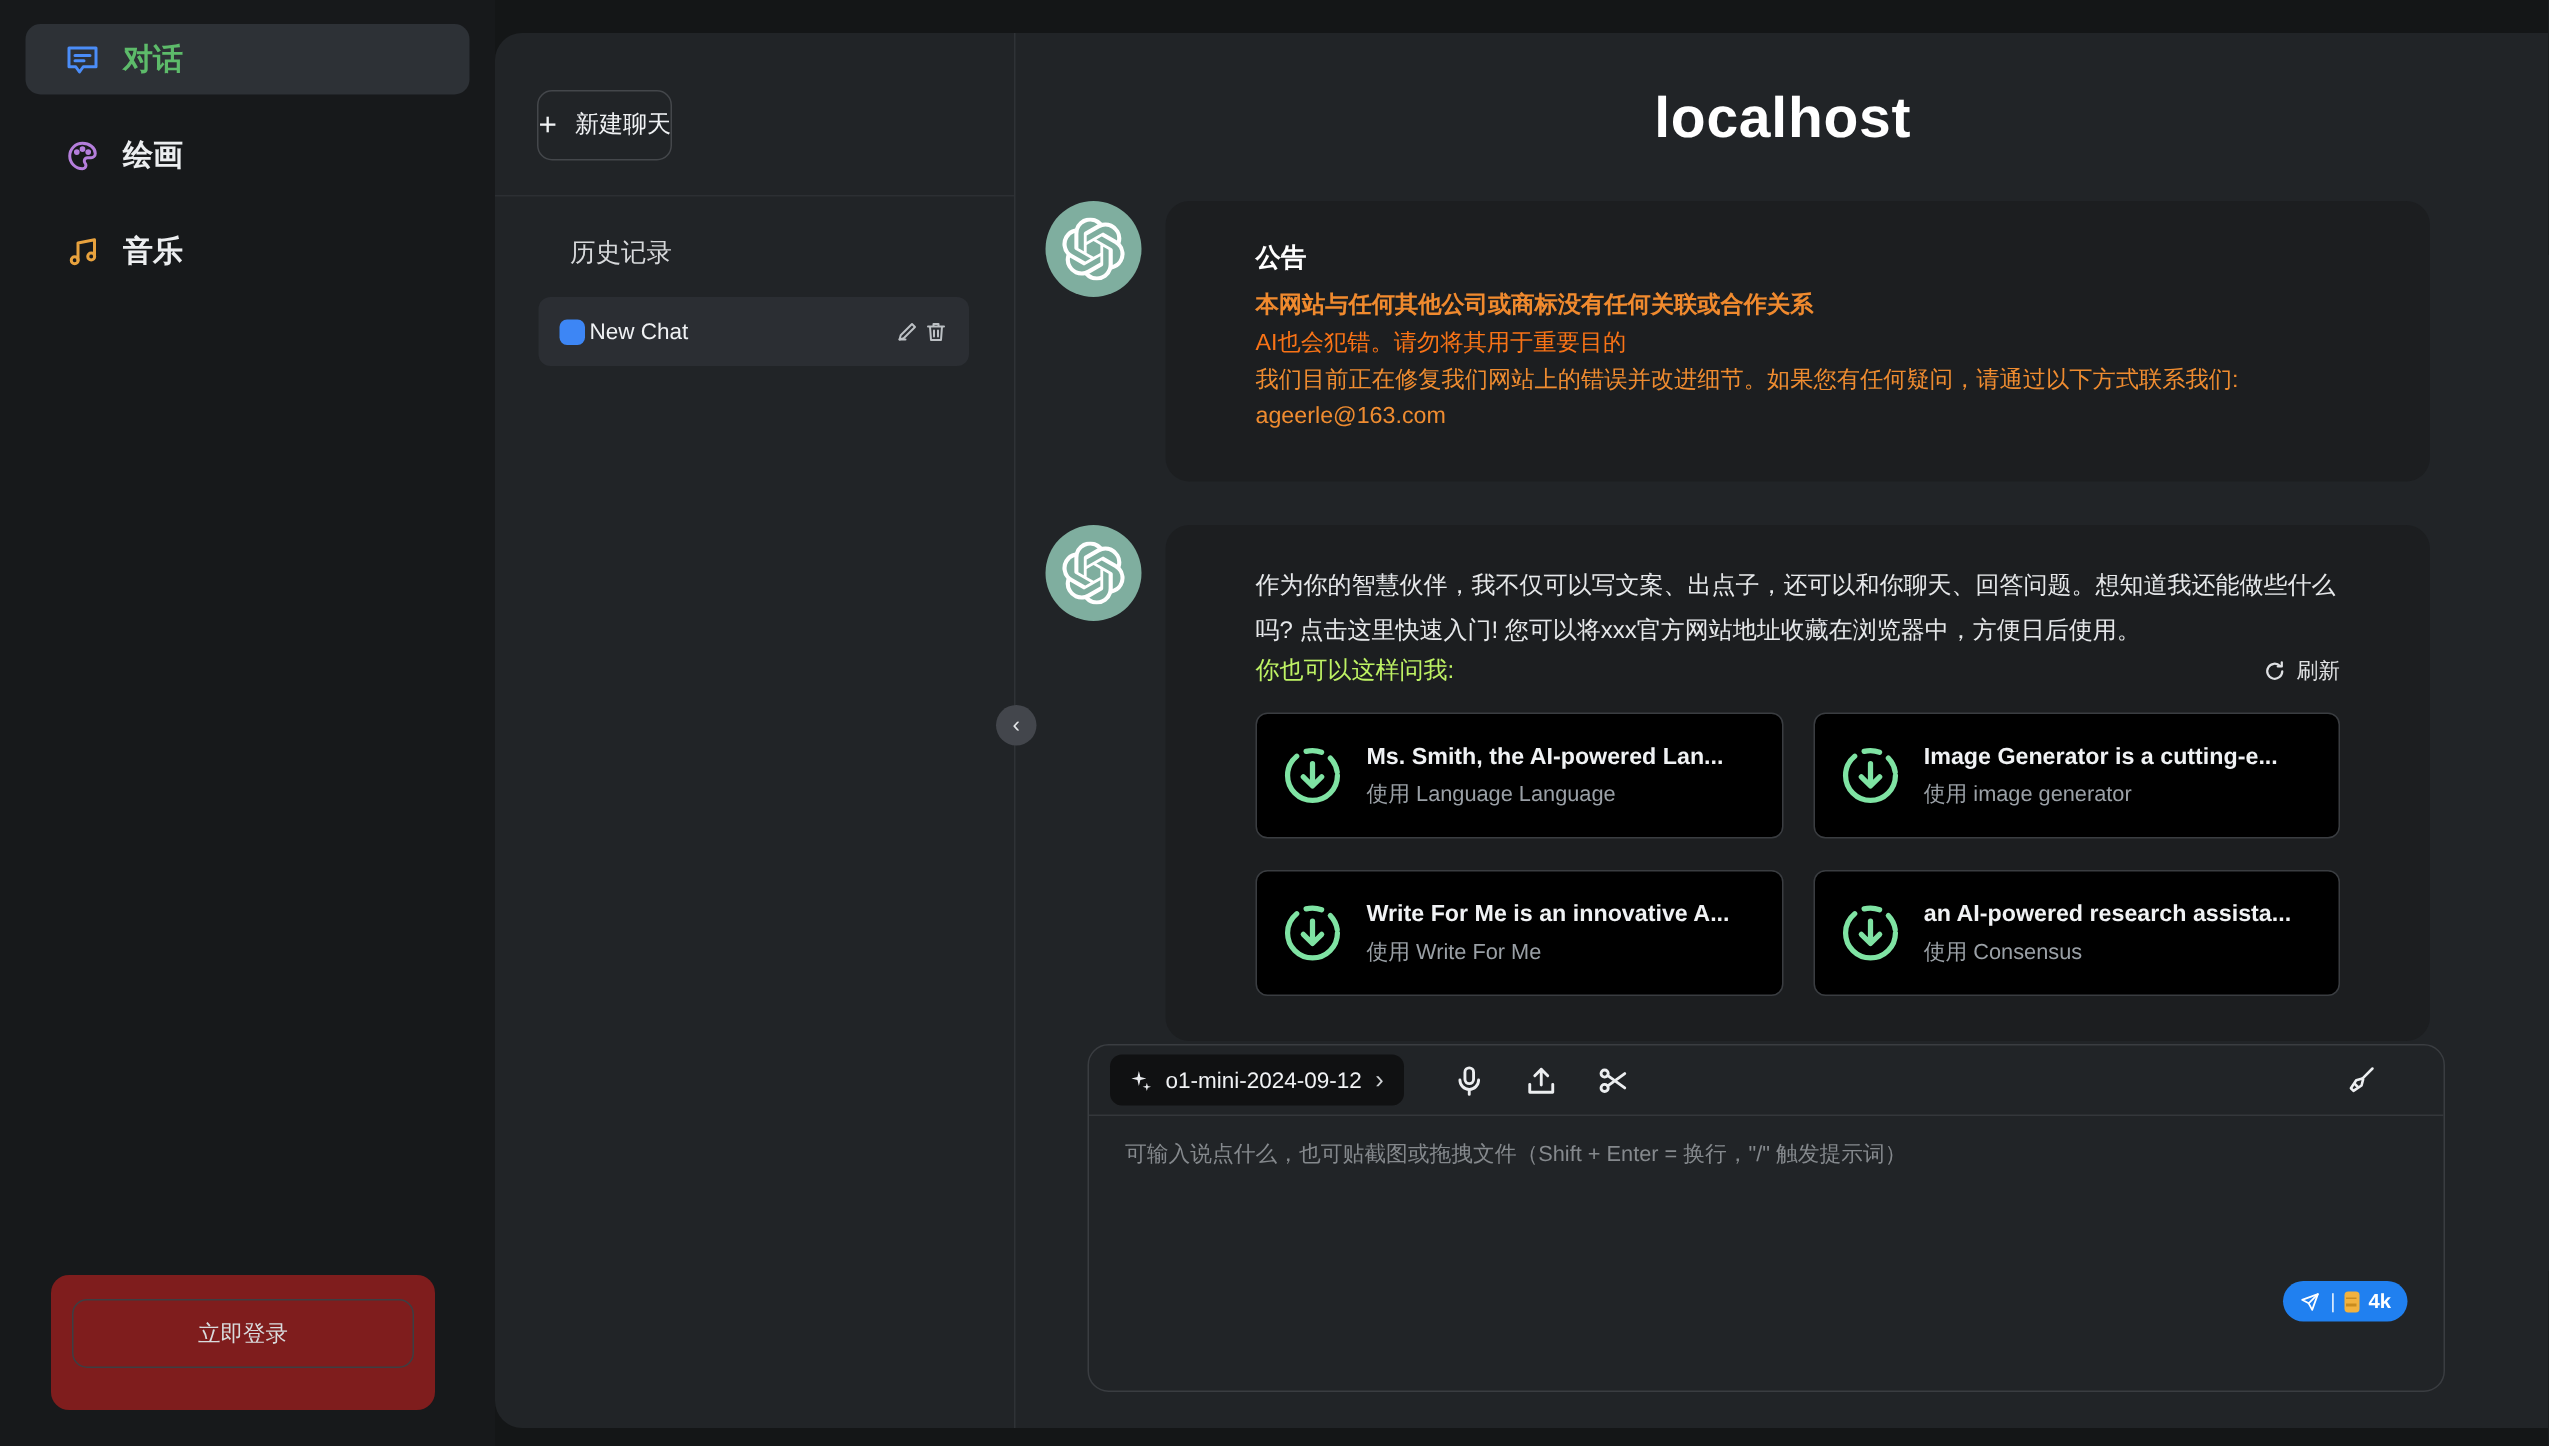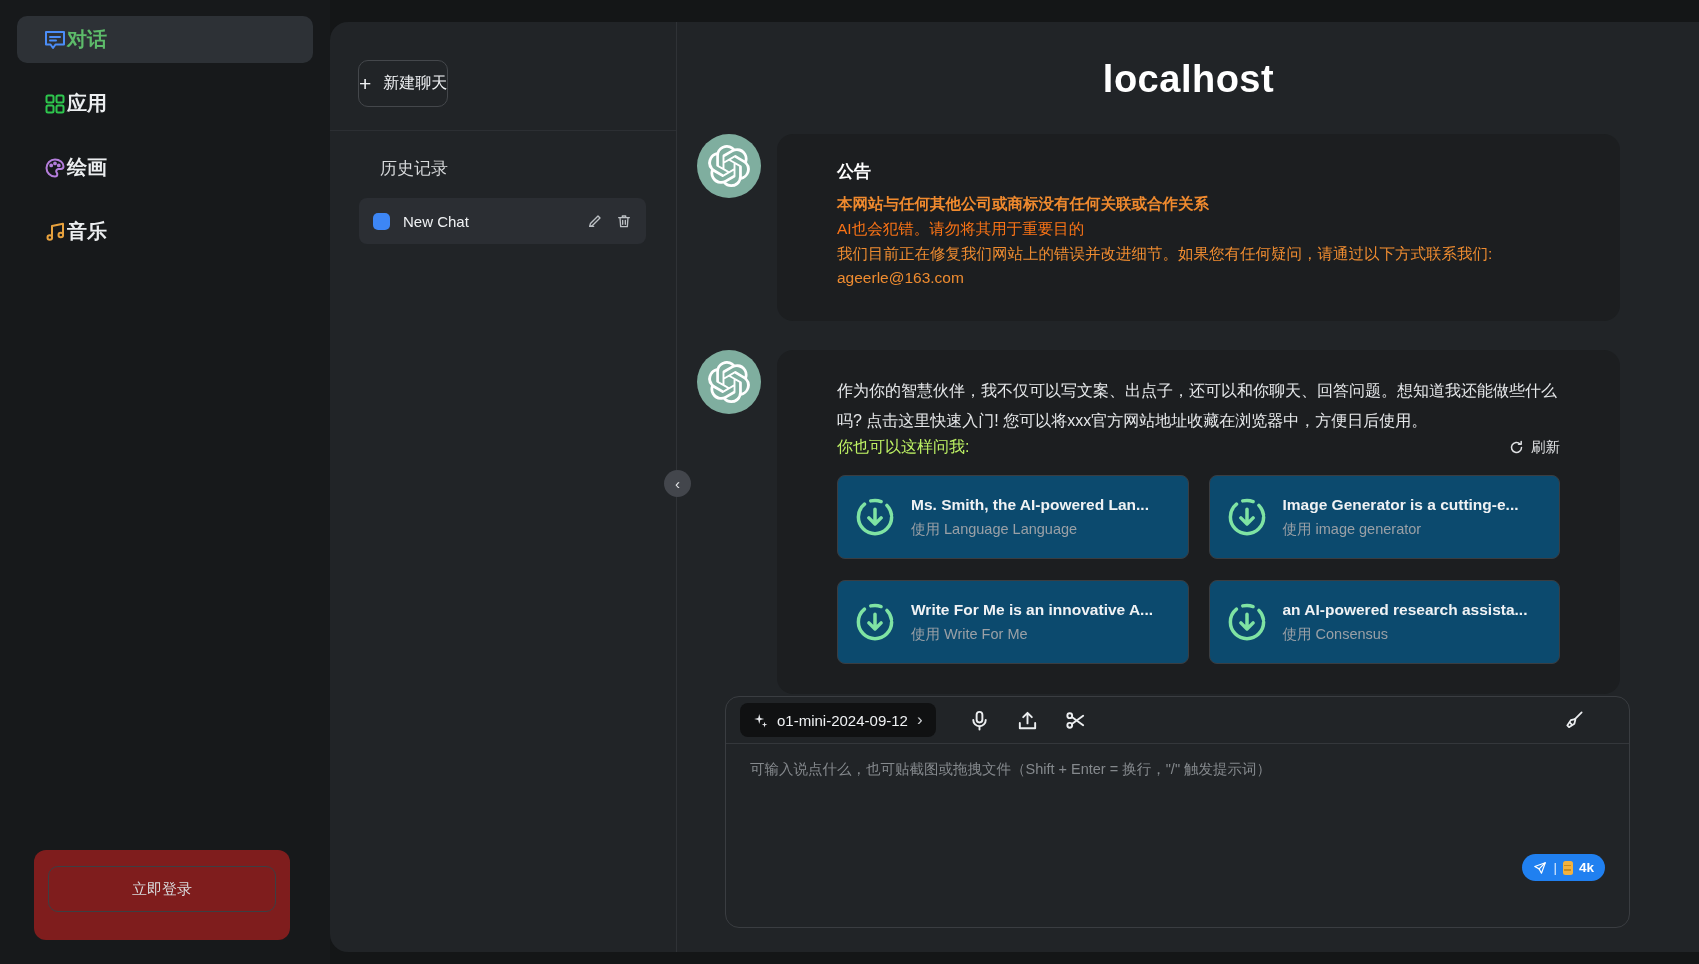--- a/index.html
+++ b/index.html
@@ -9,21 +9,21 @@
     font-family:"Liberation Sans","DejaVu Sans",sans-serif;
     color:#e8eaed;
     position:relative;
   }
   svg { display:block; }
 
   
   .sidebar { position:absolute; left:0; top:0; bottom:0; width:330px; background:#17191b; }
   .nav { padding:16px 17px 0 17px; }
   .nav-item {
-    display:flex; align-items:center; 
+    display:flex; align-items:center; gap:15px;
     height:47px; padding:0 26px; margin-bottom:17px;
     border-radius:10px; cursor:pointer;
     font-size:20px; font-weight:700; color:#eceef0;
   }
   .nav-item.active { background:#2d3136; color:#5dbb6a; }
   .nav-item .nicon { width:24px; height:24px; flex:0 0 24px; }
   .login-card {
     position:absolute; left:34px; right:40px; bottom:24px; height:90px;
     background:#7f1d1d; border-radius:12px; padding:16px 14px;
   }
@@ -45,21 +45,21 @@
   .new-chat-btn {
     display:flex; align-items:center; justify-content:center; gap:12px;
     margin:38px 30px 0 28px; height:47px;
     background:transparent; border:1px solid #44474b; border-radius:10px;
     color:#f0f2f4; font-size:16px; cursor:pointer; font-family:inherit;
   }
   .plus { font-size:21px; font-weight:400; line-height:1; }
   .cl-divider { margin-top:23px; border-bottom:1px solid #2c2f33; }
   .history-title { margin:26px 0 10px 50px; font-size:17px; color:#d7d9db; }
   .chat-item {
-    display:flex; align-items:center; gap:13px;
+    display:flex; align-items:center; gap:3px;
     margin:18px 30px 0 29px; height:46px; padding:0 14px;
     background:#2b2e33; border-radius:8px; cursor:pointer;
   }
   .chat-item .dot { width:17px; height:17px; border-radius:5px; background:#3d86f5; flex:0 0 17px; }
   .chat-item .ci-title { flex:1; font-size:15px; color:#f0f2f4; }
   .ci-act { width:16px; height:16px; color:#bcc0c4; cursor:pointer; }
 
   
   .collapse-btn {
     position:absolute; left:334px; top:448px; width:27px; height:27px;
@@ -87,21 +87,21 @@
   .ann-line.orange { color:#ef8c30; }
   .msg-body { font-size:16px; line-height:1.85; color:#e6e8ea; }
   .hint-row { display:flex; align-items:center; justify-content:space-between; margin-top:2px; }
   .hint-text { font-size:16px; color:#bef264; }
   .refresh { display:flex; align-items:center; gap:7px; color:#dfe1e3; font-size:14.5px; cursor:pointer; background:none; border:none; font-family:inherit; }
   .refresh svg { width:15px; height:15px; }
 
   .cards { margin-top:17px; display:grid; grid-template-columns:1fr 1fr; gap:21px 20px; }
   .card {
     display:flex; align-items:center; gap:15px;
-    background:#0c4a6e; border:1px solid #3a3d41; border-radius:8px;
+    background:#000000; border:1px solid #3a3d41; border-radius:8px;
     height:84px; padding:12px 16px; cursor:pointer;
   }
   .card-icon { width:42px; height:42px; flex:0 0 42px; color:#7fe3a3; }
   .card-title { font-size:15.5px; font-weight:600; color:#f0f2f4; white-space:nowrap; }
   .card-sub { font-size:14.5px; color:#9aa0a6; margin-top:6px; }
 
   
   .composer {
     position:absolute; left:47px; right:69px; bottom:24px; height:232px;
     border:1px solid #3a3d41; border-radius:14px;
@@ -145,31 +145,20 @@
 <aside class="sidebar">
   <nav class="nav">
     <div class="nav-item active">
       <span class="nicon">
         <svg viewBox="0 0 24 24" fill="none" stroke="#4b8df8" stroke-width="2" stroke-linecap="round" stroke-linejoin="round">
           <path d="M21 4H3v12.5h4.5L10 20l2.5-3.5H21z"></path>
             <path d="M7 9h10M7 12.5h6"></path>
         </svg>
       </span>
       <span>对话</span>
-    </div>
-    <div class="nav-item">
-      <span class="nicon">
-        <svg viewBox="0 0 24 24" fill="none" stroke="#2ec74e" stroke-width="2" stroke-linejoin="round">
-          <rect x="3.5" y="3.5" width="7" height="7" rx="1.5"></rect>
-            <rect x="13.5" y="3.5" width="7" height="7" rx="1.5"></rect>
-          <rect x="3.5" y="13.5" width="7" height="7" rx="1.5"></rect>
-            <rect x="13.5" y="13.5" width="7" height="7" rx="1.5"></rect>
-        </svg>
-      </span>
-      <span>应用</span>
     </div>
     <div class="nav-item">
       <span class="nicon">
         <svg viewBox="0 0 24 24" fill="none" stroke="#b57edc" stroke-width="2" stroke-linecap="round" stroke-linejoin="round">
           <path d="M12 3.5a8.5 8.5 0 1 0 0 17c1.3 0 2.3-1 2.3-2.3 0-.6-.3-1.1-.6-1.5-.3-.4-.5-.9-.5-1.4 0-1.2 1-2.2 2.2-2.2h2.3c1.5 0 2.8-1.2 2.8-2.8C20.5 6.5 16.6 3.5 12 3.5z"></path>
           <circle cx="8.2" cy="9.4" r="0.9" fill="#b57edc"></circle>
             <circle cx="12" cy="7.4" r="0.9" fill="#b57edc"></circle>
             <circle cx="15.8" cy="9.4" r="0.9" fill="#b57edc"></circle>
         </svg>
       </span>

